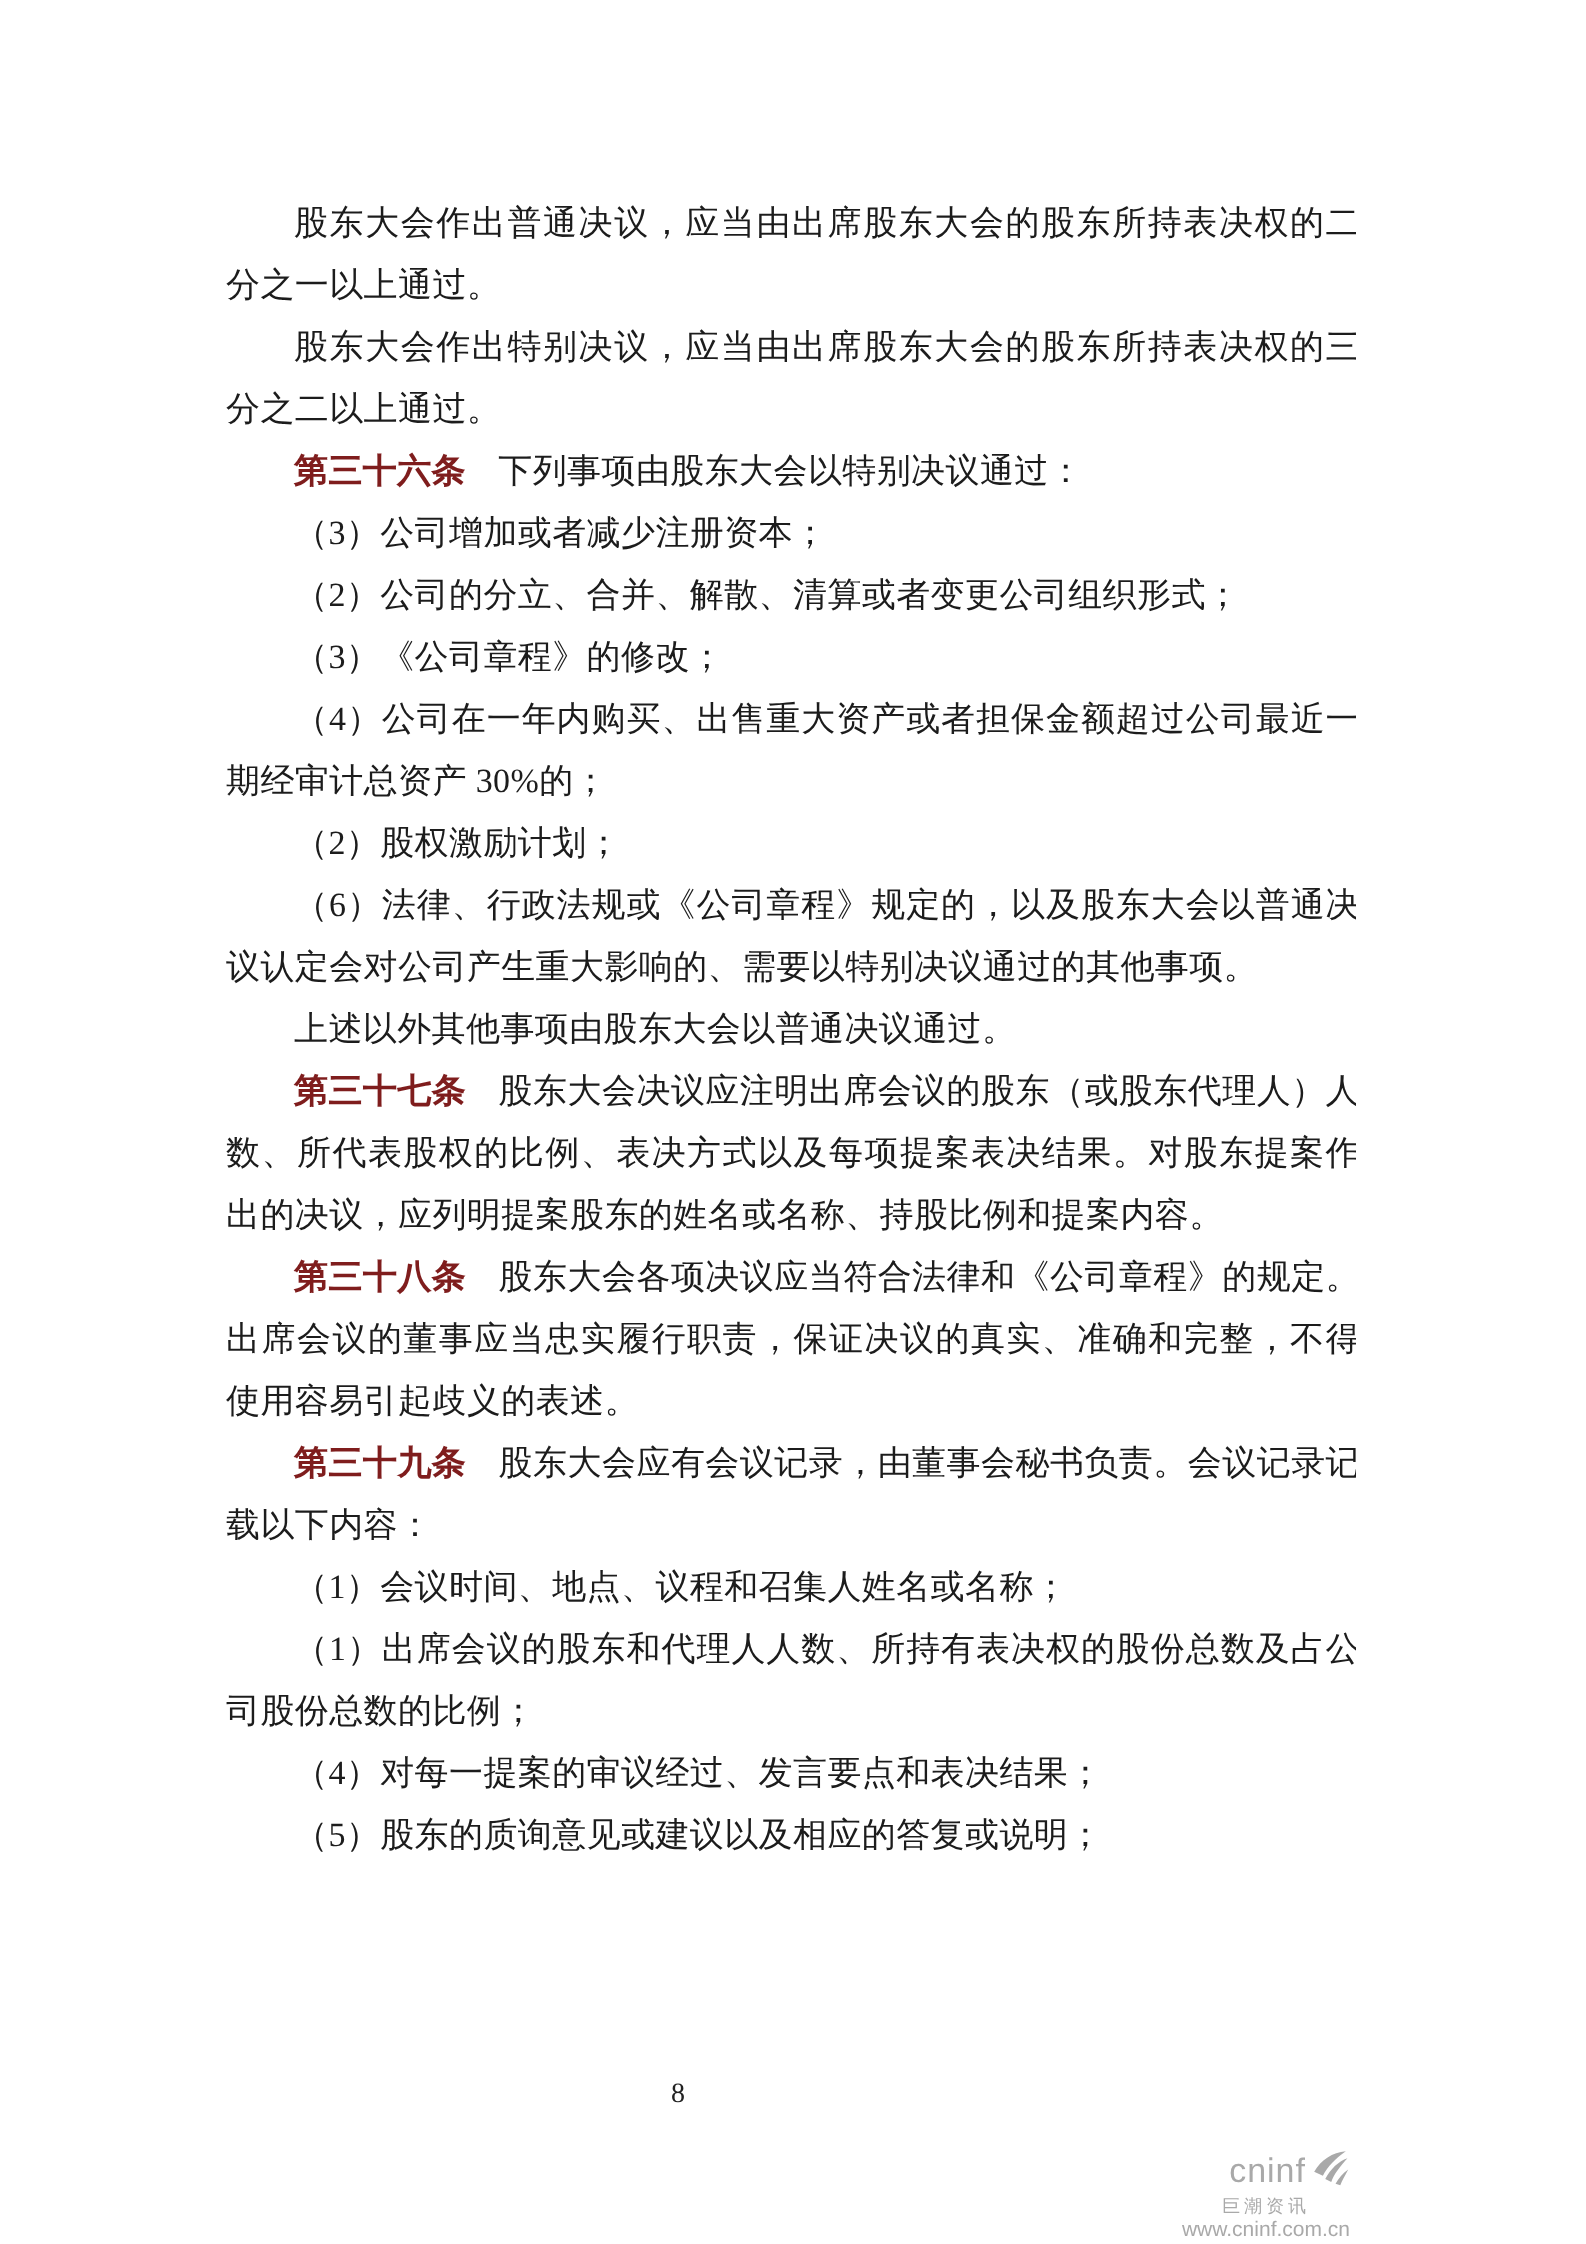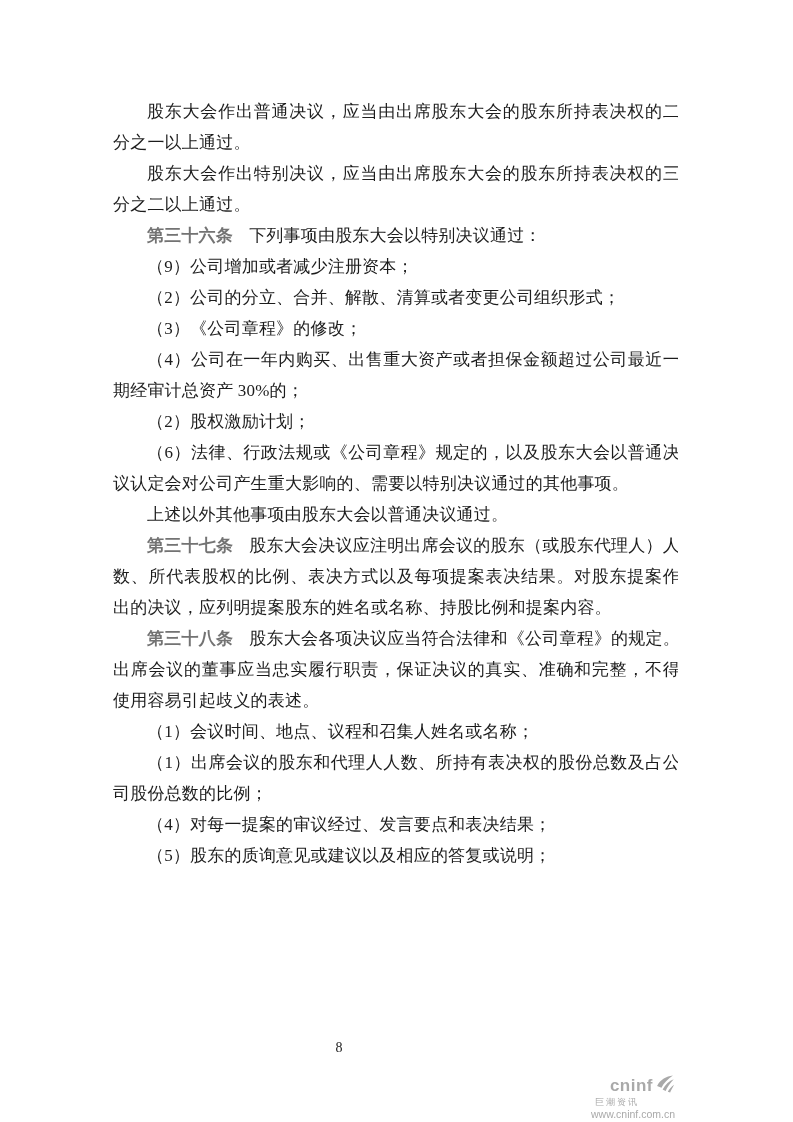--- a/index.html
+++ b/index.html
@@ -26,21 +26,21 @@
     margin: 0;
     font-size: 17px;
     line-height: 31px;
     text-align: justify;
     text-indent: 2em;
     letter-spacing: 0.2px;
     word-break: break-all;
   }
   .art-num {
     font-weight: bold;
-    color: #737373;
+    color: #7f1d1d;
     margin-right: 0.95em;
   }
   .page-number {
     position: absolute;
     left: 0;
     top: 1040px;
     width: 100%;
     text-align: center;
     font-size: 14px;
     color: #222222;
@@ -53,63 +53,64 @@
     flex-direction: column;
     align-items: flex-end;
     line-height: 1;
   }
   .logo-row {
     display: flex;
     align-items: center;
   }
   .logo-brand {
     font-family: "Liberation Sans", "DejaVu Sans", sans-serif;
-    font-weight: bold;
+    font-weight: normal;
     font-size: 17px;
     letter-spacing: 0.5px;
     color: #a9a9a9;
   }
   .logo-swirl {
     margin-left: 2px;
     display: inline-block;
   }
   .logo-caption {
     font-family: Liberation Sans, sans-serif;
     font-size: 9px;
     letter-spacing: 2px;
     color: #a9a9a9;
     margin-top: 2px;
-    margin-right: 36px;
+    margin-right: 20px;
   }
   .logo-url {
     font-family: "Liberation Sans", "DejaVu Sans", sans-serif;
     font-size: 10.5px;
     color: #a9a9a9;
     margin-top: 2px;
   }
 </style>
 </head>
 <body>
 
 <div class="page">
 
   <div class="doc-body">
 
   <p class="para">股东大会作出普通决议，应当由出席股东大会的股东所持表决权的二分之一以上通过。</p>
       <p class="para">股东大会作出特别决议，应当由出席股东大会的股东所持表决权的三分之二以上通过。</p>
       <p class="para"><b class="art-num">第三十六条</b>下列事项由股东大会以特别决议通过：</p>
-      <p class="para">（9）公司增加或者减少注册资本；</p>
+      <p class="para">（3）公司增加或者减少注册资本；</p>
       <p class="para">（2）公司的分立、合并、解散、清算或者变更公司组织形式；</p>
       <p class="para">（3）《公司章程》的修改；</p>
       <p class="para">（4）公司在一年内购买、出售重大资产或者担保金额超过公司最近一期经审计总资产 30%的；</p>
       <p class="para">（2）股权激励计划；</p>
       <p class="para">（6）法律、行政法规或《公司章程》规定的，以及股东大会以普通决议认定会对公司产生重大影响的、需要以特别决议通过的其他事项。</p>
       <p class="para">上述以外其他事项由股东大会以普通决议通过。</p>
       <p class="para"><b class="art-num">第三十七条</b>股东大会决议应注明出席会议的股东（或股东代理人）人数、所代表股权的比例、表决方式以及每项提案表决结果。对股东提案作出的决议，应列明提案股东的姓名或名称、持股比例和提案内容。</p>
       <p class="para"><b class="art-num">第三十八条</b>股东大会各项决议应当符合法律和《公司章程》的规定。出席会议的董事应当忠实履行职责，保证决议的真实、准确和完整，不得使用容易引起歧义的表述。</p>
+      <p class="para"><b class="art-num">第三十九条</b>股东大会应有会议记录，由董事会秘书负责。会议记录记载以下内容：</p>
       <p class="para">（1）会议时间、地点、议程和召集人姓名或名称；</p>
       <p class="para">（1）出席会议的股东和代理人人数、所持有表决权的股份总数及占公司股份总数的比例；</p>
       <p class="para">（4）对每一提案的审议经过、发言要点和表决结果；</p>
       <p class="para">（5）股东的质询意见或建议以及相应的答复或说明；</p>
     </div>
 
   <div class="page-number">8</div>
 
   <div class="footer-logo">
     <div class="logo-row">

